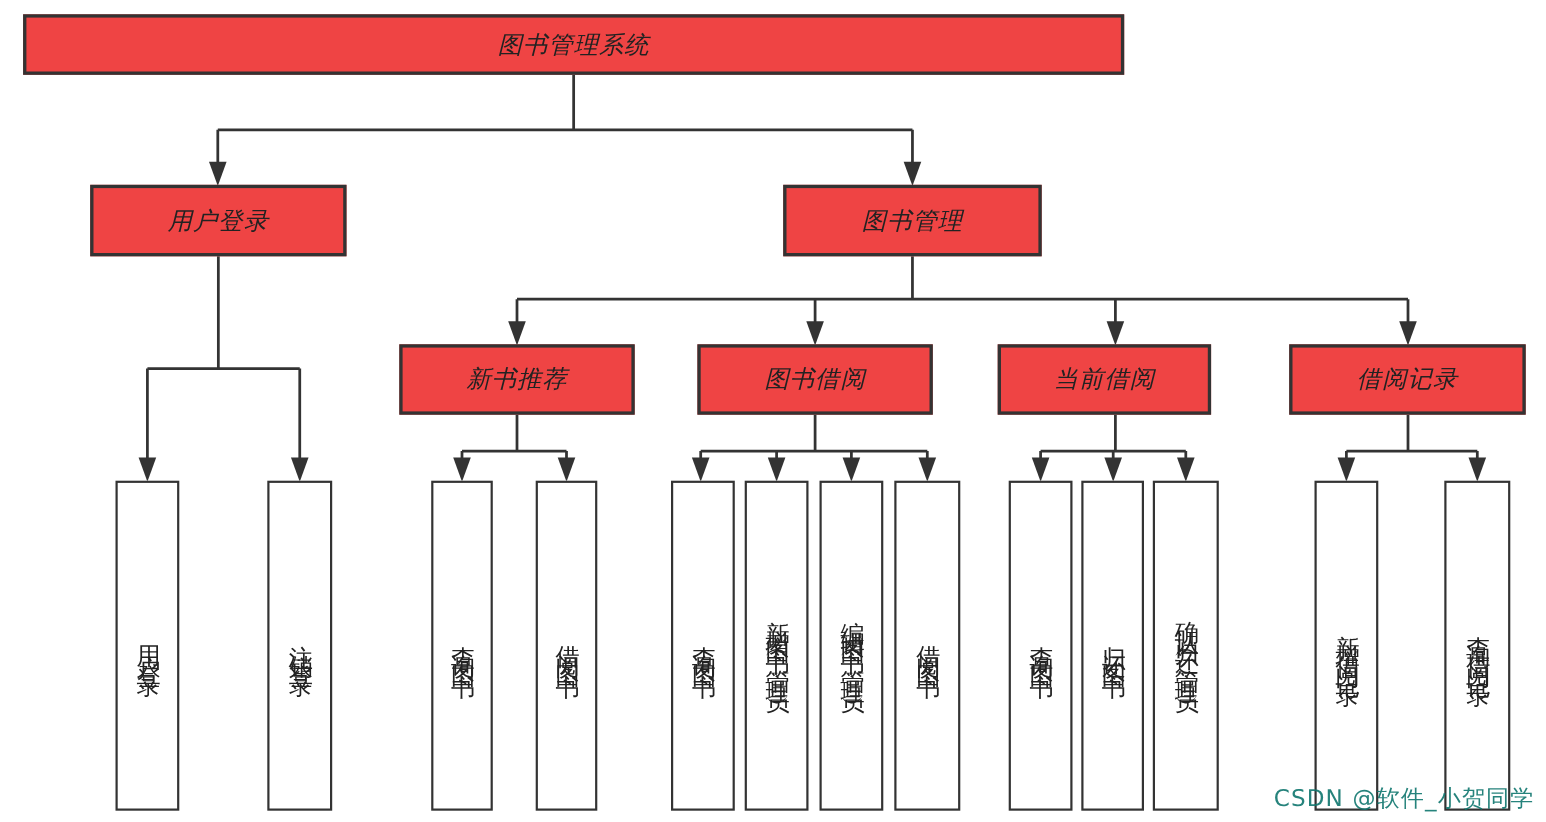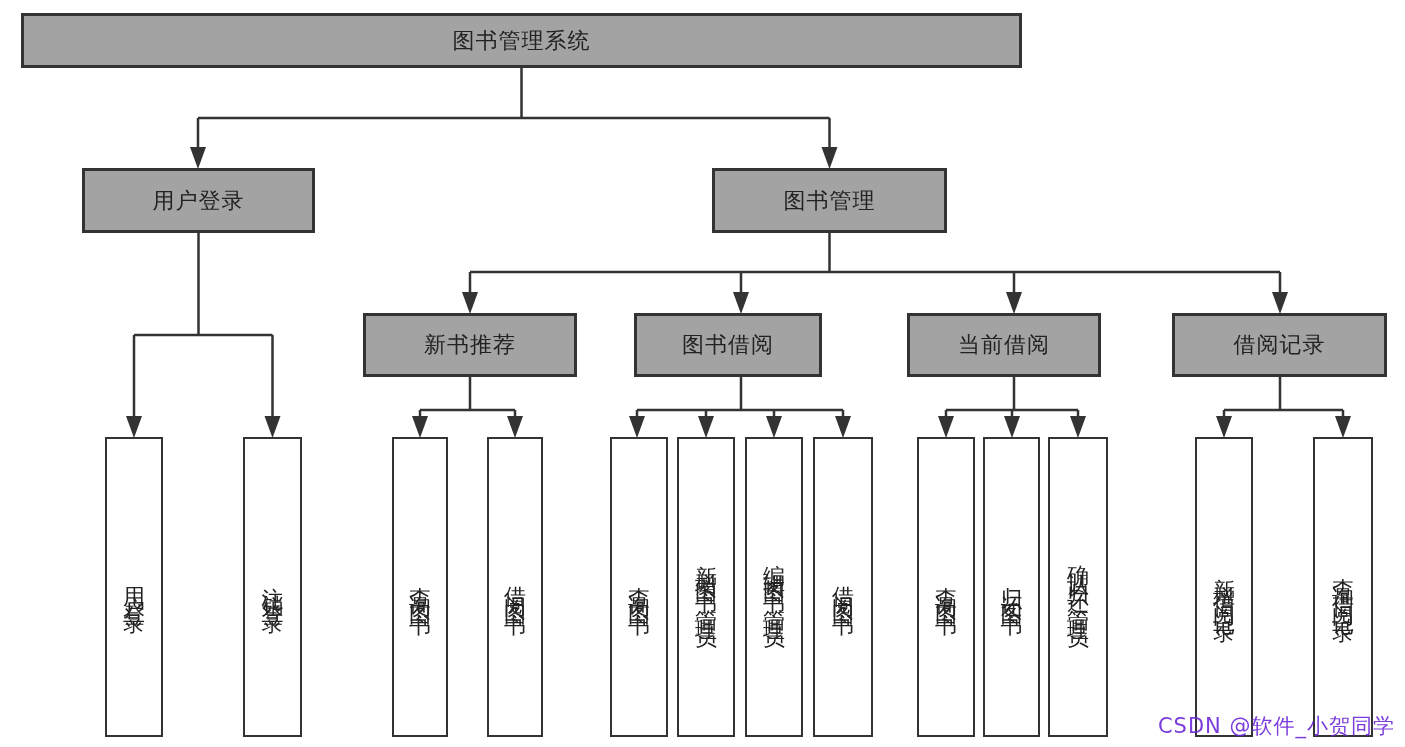--- a/index.html
+++ b/index.html
@@ -11,30 +11,31 @@
     background: #ffffff;
     overflow: hidden;
   }
   #wires {
     position: absolute;
     left: 0; top: 0;
     width: 1405px; height: 747px;
   }
   .node {
     position: absolute;
-    background: #a3a3a3;
+    background: #ef4444;
     border: 3px solid #333333;
     box-sizing: border-box;
     display: flex;
     align-items: center;
     justify-content: center;
     color: #222222;
     font-size: 22px;
     letter-spacing: 1px;
     z-index: 2;
+    font-style: italic;
   }
   .leaf {
     position: absolute;
     top: 437px;
     height: 300px;
     background: #ffffff;
     border: 2.5px solid #333333;
     box-sizing: border-box;
     display: flex;
     align-items: center;
@@ -48,21 +49,21 @@
     font-size: 22px;
     letter-spacing: 9px;
     line-height: 1;
     white-space: nowrap;
   }
   .watermark {
     position: absolute;
     right: 10px;
     top: 712px;
     font-size: 21px;
-    color: #6d28d9;
+    color: #0f766e;
     opacity: 0.9;
     letter-spacing: 1px;
     z-index: 3;
     pointer-events: none;
   }
 </style>
 </head>
 <body>
 
 <div id="stage">
@@ -121,21 +122,21 @@
   <div class="node" style="left:82px; top:168px; width:233px; height:65px;">
     <span>用户登录</span>
   </div>
   <div class="node" style="left:712px; top:168px; width:235px; height:65px;">
     <span>图书管理</span>
   </div>
 
   <div class="node" style="left:363px; top:313px; width:214px; height:64px;">
     <span>新书推荐</span>
   </div>
-  <div class="node" style="left:634px; top:313px; width:188px; height:64px;">
+  <div class="node" style="left:634px; top:313px; width:214px; height:64px;">
     <span>图书借阅</span>
   </div>
   <div class="node" style="left:907px; top:313px; width:194px; height:64px;">
     <span>当前借阅</span>
   </div>
   <div class="node" style="left:1172px; top:313px; width:215px; height:64px;">
     <span>借阅记录</span>
   </div>
 
   <div class="leaf" style="left:105px; width:58px;">

